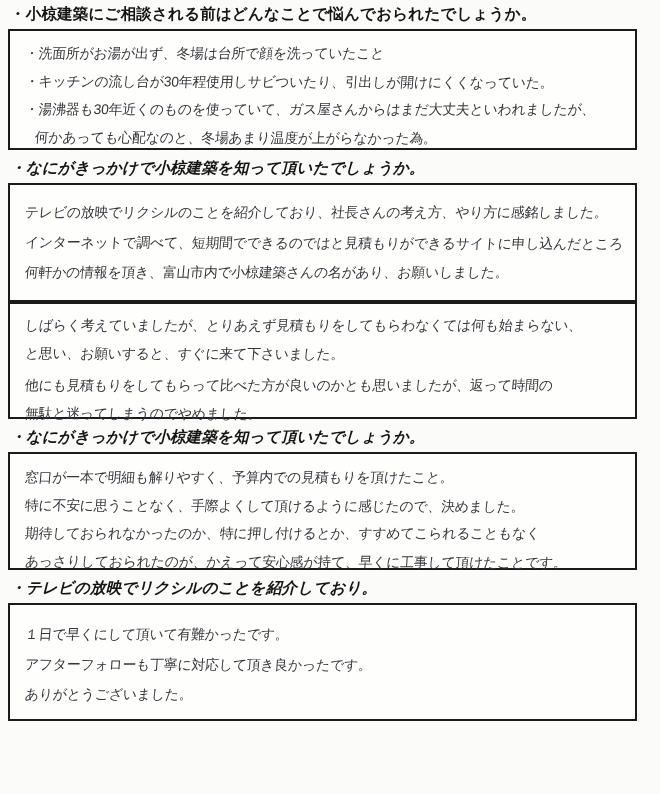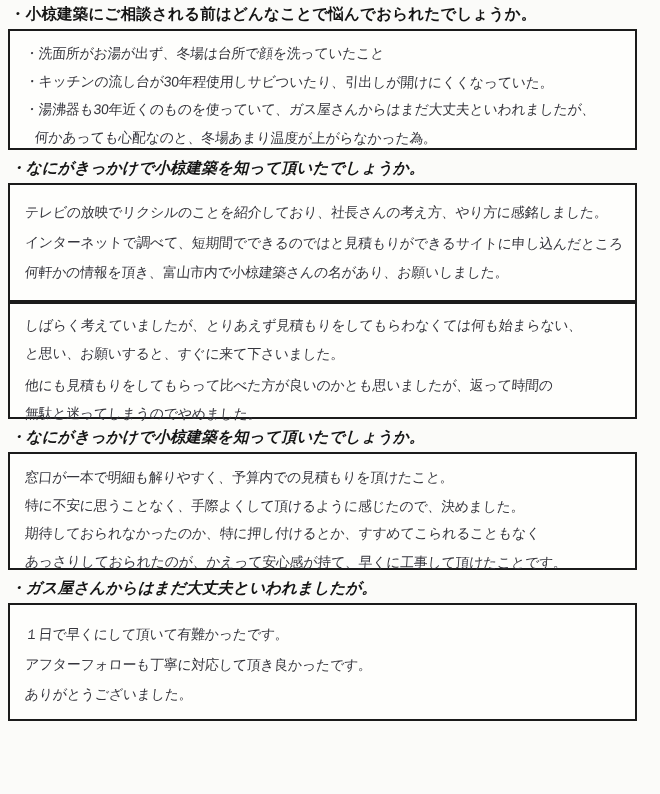--- a/index.html
+++ b/index.html
@@ -90,21 +90,21 @@
     <h2 class="q">・なにがきっかけで小椋建築を知って頂いたでしょうか。</h2>
     <div class="box">
       <div class="hw">窓口が一本で明細も解りやすく、予算内での見積もりを頂けたこと。</div>
       <div class="hw">特に不安に思うことなく、手際よくして頂けるように感じたので、決めました。</div>
       <div class="hw">期待しておられなかったのか、特に押し付けるとか、すすめてこられることもなく</div>
       <div class="hw">あっさりしておられたのが、かえって安心感が持て、早くに工事して頂けたことです。</div>
     </div>
   </section>
 
   <section class="qa">
-    <h2 class="q">・ガス屋さんからはまだ大丈夫といわれましたが。</h2>
+    <h2 class="q">・テレビの放映でリクシルのことを紹介しており。</h2>
     <div class="box">
       <div class="hw">１日で早くにして頂いて有難かったです。</div>
       <div class="hw">アフターフォローも丁寧に対応して頂き良かったです。</div>
       <div class="hw">ありがとうございました。</div>
     </div>
   </section>
 
 </div>
 
 </body></html>

